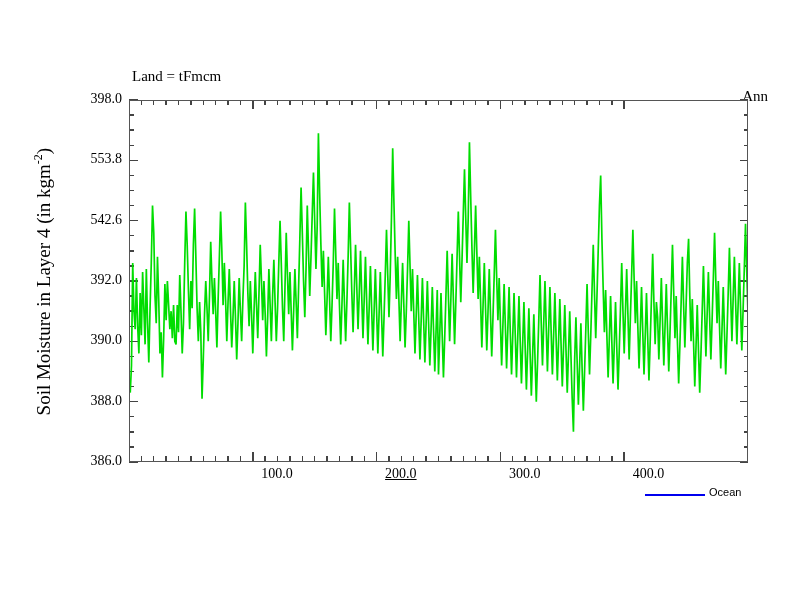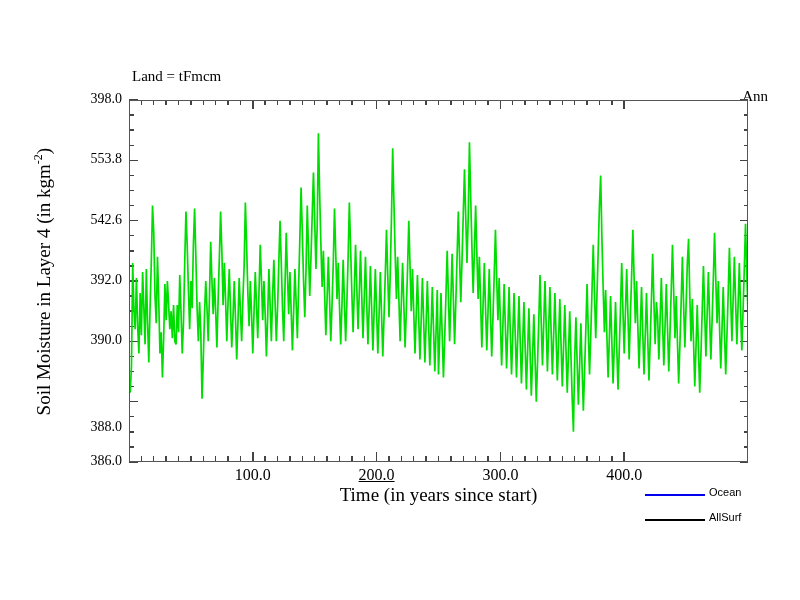--- a/index.html
+++ b/index.html
@@ -37,21 +37,21 @@
   .ytick-minor{left:129px;width:5px;height:1.4px;}
   .ytick-major-r{left:740px;width:8px;height:1.6px;}
   .ytick-minor-r{left:744px;width:4px;height:1.4px;}
   .xtick-major{top:452px;width:1.6px;height:10px;}
   .xtick-minor{top:456px;width:1.4px;height:6px;}
   .xtick-major-t{top:100px;width:1.6px;height:9px;}
   .xtick-minor-t{top:100px;width:1.4px;height:5px;}
 
   .ylabel-t{position:absolute;right:0;width:54px;text-align:right;font-size:14px;}
   .ylab-wrap{position:absolute;left:0;top:0;width:129px;height:600px;}
-  .xlabel-t{position:absolute;top:466px;width:80px;text-align:center;font-size:16px;}
+  .xlabel-t{position:absolute;top:466px;width:80px;text-align:right;font-size:14px;}
 
   .axis-title-x{
     position:absolute;left:129px;top:484px;width:619px;text-align:center;font-size:19px;
   }
   .axis-title-y{
     position:absolute;left:-122px;top:270px;width:330px;text-align:center;font-size:19px;
     transform:rotate(-90deg);transform-origin:center center;
   }
   .axis-title-y sup{font-size:12px;vertical-align:super;}
 
@@ -73,21 +73,21 @@
   <div class="ylab-wrap">
     <div class="axis-title-y"><span>Soil Moisture in Layer 4 (in kgm</span><sup>-2</sup><span>)</span></div>
   </div>
 
   <div id="ticklayer">
       <div class="tick ytick-major" style="top: 461.2px;"></div>
       <div class="tick ytick-major-r" style="top: 461.2px;"></div>
       <div class="ylabel-t" style="top: 453px; left: 68px;">386.0</div>
       <div class="tick ytick-major" style="top: 400.867px;"></div>
       <div class="tick ytick-major-r" style="top: 400.867px;"></div>
-      <div class="ylabel-t" style="top: 392.667px; left: 68px; margin-top: 26px;">388.0</div>
+      <div class="ylabel-t" style="top: 392.667px; left: 68px;">388.0</div>
       <div class="tick ytick-major" style="top: 340.533px;"></div>
       <div class="tick ytick-major-r" style="top: 340.533px;"></div>
       <div class="ylabel-t" style="top: 332.333px; left: 68px;">390.0</div>
       <div class="tick ytick-major" style="top: 280.2px;"></div>
       <div class="tick ytick-major-r" style="top: 280.2px;"></div>
       <div class="ylabel-t" style="top: 272px; left: 68px;">392.0</div>
       <div class="tick ytick-major" style="top: 219.867px;"></div>
       <div class="tick ytick-major-r" style="top: 219.867px;"></div>
       <div class="ylabel-t" style="top: 211.667px; left: 68px;">542.6</div>
       <div class="tick ytick-major" style="top: 159.533px;"></div>
@@ -219,26 +219,21 @@
     </div>
 
   <div class="plotarea">
     <svg id="plot-svg" width="619" height="362" viewBox="0 0 619 362">
         <path d="M1.24 292.62 L2.48 265.47 L3.71 162.90 L4.95 211.17 L6.19 229.27 L7.43 177.98 L8.67 226.25 L9.90 253.40 L11.14 193.07 L12.38 235.30 L13.62 171.95 L14.86 208.15 L16.09 244.35 L17.33 168.93 L18.57 223.23 L19.81 262.45 L21.05 208.15 L22.28 162.90 L23.52 105.58 L24.76 132.73 L26.00 196.08 L27.24 223.23 L28.47 156.87 L29.71 199.10 L30.95 253.40 L32.19 232.28 L33.43 277.53 L34.66 238.32 L35.90 184.02 L37.14 220.22 L38.38 181.00 L39.62 205.13 L40.85 229.27 L42.09 211.17 L43.33 238.32 L44.57 205.13 L45.81 241.33 L47.04 244.35 L48.28 205.13 L49.52 232.28 L50.76 174.97 L52.00 211.17 L53.23 253.40 L54.47 223.23 L55.71 162.90 L56.95 111.62 L58.19 144.80 L59.42 190.05 L60.66 229.27 L61.90 181.00 L63.14 208.15 L64.38 144.80 L65.61 108.60 L66.85 156.87 L68.09 208.15 L69.33 241.33 L70.57 202.12 L71.80 232.28 L73.04 298.65 L74.28 259.43 L75.52 214.18 L76.76 181.00 L77.99 208.15 L79.23 241.33 L80.47 196.08 L81.71 141.78 L82.95 181.00 L84.18 214.18 L85.42 177.98 L86.66 211.17 L87.90 247.37 L89.14 199.10 L90.37 156.87 L91.61 111.62 L92.85 150.83 L94.09 205.13 L95.33 162.90 L96.56 199.10 L97.80 241.33 L99.04 202.12 L100.28 168.93 L101.52 211.17 L102.75 247.37 L103.99 217.20 L105.23 181.00 L106.47 217.20 L107.71 259.43 L108.94 223.23 L110.18 177.98 L111.42 211.17 L112.66 241.33 L113.90 199.10 L115.13 165.92 L116.37 102.57 L117.61 144.80 L118.85 193.07 L120.09 226.25 L121.32 181.00 L122.56 214.18 L123.80 253.40 L125.04 211.17 L126.28 171.95 L127.51 205.13 L128.75 238.32 L129.99 193.07 L131.23 144.80 L132.47 181.00 L133.70 220.22 L134.94 181.00 L136.18 214.18 L137.42 256.42 L138.66 217.20 L139.89 168.93 L141.13 205.13 L142.37 241.33 L143.61 196.08 L144.85 159.88 L146.08 202.12 L147.32 241.33 L148.56 208.15 L149.80 162.90 L151.04 120.67 L152.27 162.90 L153.51 208.15 L154.75 241.33 L155.99 187.03 L157.23 132.73 L158.46 174.97 L159.70 214.18 L160.94 171.95 L162.18 211.17 L163.42 250.38 L164.65 211.17 L165.89 168.93 L167.13 202.12 L168.37 238.32 L169.61 187.03 L170.84 138.77 L172.08 87.48 L173.32 132.73 L174.56 181.00 L175.80 217.20 L177.03 168.93 L178.27 105.58 L179.51 150.83 L180.75 196.08 L181.99 156.87 L183.22 114.63 L184.46 72.40 L185.70 120.67 L186.94 168.93 L188.18 126.70 L189.41 33.18 L190.65 93.52 L191.89 144.80 L193.13 187.03 L194.37 150.83 L195.60 193.07 L196.84 235.30 L198.08 199.10 L199.32 156.87 L200.56 199.10 L201.79 241.33 L203.03 205.13 L204.27 162.90 L205.51 108.60 L206.75 153.85 L207.98 199.10 L209.22 162.90 L210.46 205.13 L211.70 244.35 L212.94 205.13 L214.17 159.88 L215.41 202.12 L216.65 241.33 L217.89 202.12 L219.13 156.87 L220.36 102.57 L221.60 147.82 L222.84 193.07 L224.08 232.28 L225.32 190.05 L226.55 144.80 L227.79 187.03 L229.03 229.27 L230.27 193.07 L231.51 150.83 L232.74 196.08 L233.98 238.32 L235.22 199.10 L236.46 156.87 L237.70 202.12 L238.93 244.35 L240.17 208.15 L241.41 165.92 L242.65 208.15 L243.89 250.38 L245.12 211.17 L246.36 168.93 L247.60 211.17 L248.84 253.40 L250.08 214.18 L251.31 171.95 L252.55 214.18 L253.79 256.42 L255.03 217.20 L256.27 174.97 L257.50 129.72 L258.74 174.97 L259.98 217.20 L261.22 174.97 L262.46 117.65 L263.69 48.27 L264.93 102.57 L266.17 153.85 L267.41 199.10 L268.65 156.87 L269.88 199.10 L271.12 241.33 L272.36 202.12 L273.60 162.90 L274.84 205.13 L276.07 247.37 L277.31 211.17 L278.55 168.93 L279.79 120.67 L281.03 165.92 L282.26 211.17 L283.50 168.93 L284.74 211.17 L285.98 253.40 L287.22 214.18 L288.45 174.97 L289.69 217.20 L290.93 259.43 L292.17 220.22 L293.41 177.98 L294.64 220.22 L295.88 262.45 L297.12 223.23 L298.36 181.00 L299.60 223.23 L300.83 265.47 L302.07 229.27 L303.31 187.03 L304.55 229.27 L305.79 271.50 L307.02 232.28 L308.26 190.05 L309.50 274.52 L310.74 235.30 L311.98 193.07 L313.21 235.30 L314.45 277.53 L315.69 238.32 L316.93 196.08 L318.17 150.83 L319.40 196.08 L320.64 241.33 L321.88 199.10 L323.12 153.85 L324.36 199.10 L325.59 244.35 L326.83 202.12 L328.07 156.87 L329.31 111.62 L330.55 156.87 L331.78 202.12 L333.02 159.88 L334.26 114.63 L335.50 69.38 L336.74 117.65 L337.97 162.90 L339.21 117.65 L340.45 42.23 L341.69 96.53 L342.93 147.82 L344.16 193.07 L345.40 150.83 L346.64 105.58 L347.88 153.85 L349.12 199.10 L350.35 156.87 L351.59 202.12 L352.83 247.37 L354.07 205.13 L355.31 162.90 L356.54 208.15 L357.78 250.38 L359.02 211.17 L360.26 168.93 L361.50 214.18 L362.73 256.42 L363.97 217.20 L365.21 174.97 L366.45 129.72 L367.69 177.98 L368.92 220.22 L370.16 177.98 L371.40 223.23 L372.64 265.47 L373.88 226.25 L375.11 184.02 L376.35 226.25 L377.59 268.48 L378.83 229.27 L380.07 187.03 L381.30 232.28 L382.54 274.52 L383.78 235.30 L385.02 193.07 L386.26 235.30 L387.49 277.53 L388.73 238.32 L389.97 196.08 L391.21 241.33 L392.45 283.57 L393.68 244.35 L394.92 202.12 L396.16 247.37 L397.40 289.60 L398.64 250.38 L399.87 208.15 L401.11 253.40 L402.35 295.63 L403.59 256.42 L404.83 214.18 L406.06 259.43 L407.30 301.67 L408.54 262.45 L409.78 220.22 L411.02 174.97 L412.25 223.23 L413.49 265.47 L414.73 223.23 L415.97 181.00 L417.21 226.25 L418.44 271.50 L419.68 229.27 L420.92 187.03 L422.16 232.28 L423.40 274.52 L424.63 235.30 L425.87 193.07 L427.11 238.32 L428.35 280.55 L429.59 241.33 L430.82 199.10 L432.06 244.35 L433.30 286.58 L434.54 247.37 L435.78 205.13 L437.01 250.38 L438.25 292.62 L439.49 253.40 L440.73 211.17 L441.97 256.42 L443.20 298.65 L444.44 331.83 L445.68 259.43 L446.92 217.20 L448.16 262.45 L449.39 304.68 L450.63 265.47 L451.87 223.23 L453.11 268.48 L454.35 310.72 L455.58 271.50 L456.82 229.27 L458.06 184.02 L459.30 232.28 L460.54 274.52 L461.77 235.30 L463.01 190.05 L464.25 144.80 L465.49 193.07 L466.73 238.32 L467.96 196.08 L469.20 150.83 L470.44 105.58 L471.68 75.42 L472.92 138.77 L474.15 187.03 L475.39 232.28 L476.63 190.05 L477.87 235.30 L479.11 277.53 L480.34 238.32 L481.58 196.08 L482.82 241.33 L484.06 283.57 L485.30 244.35 L486.53 202.12 L487.77 247.37 L489.01 289.60 L490.25 250.38 L491.49 208.15 L492.72 162.90 L493.96 211.17 L495.20 253.40 L496.44 211.17 L497.68 168.93 L498.91 214.18 L500.15 259.43 L501.39 217.20 L502.63 174.97 L503.87 129.72 L505.10 177.98 L506.34 223.23 L507.58 181.00 L508.82 226.25 L510.06 268.48 L511.29 229.27 L512.53 187.03 L513.77 232.28 L515.01 274.52 L516.25 235.30 L517.48 193.07 L518.72 238.32 L519.96 280.55 L521.20 241.33 L522.44 199.10 L523.67 153.85 L524.91 202.12 L526.15 244.35 L527.39 202.12 L528.63 217.20 L529.86 259.43 L531.10 220.22 L532.34 177.98 L533.58 223.23 L534.82 265.47 L536.05 226.25 L537.29 184.02 L538.53 229.27 L539.77 271.50 L541.01 232.28 L542.24 190.05 L543.48 144.80 L544.72 193.07 L545.96 238.32 L547.20 196.08 L548.43 241.33 L549.67 283.57 L550.91 244.35 L552.15 202.12 L553.39 156.87 L554.62 205.13 L555.86 247.37 L557.10 205.13 L558.34 162.90 L559.58 138.77 L560.81 196.08 L562.05 241.33 L563.29 199.10 L564.53 241.33 L565.77 286.58 L567.00 247.37 L568.24 205.13 L569.48 250.38 L570.72 292.62 L571.96 253.40 L573.19 211.17 L574.43 165.92 L575.67 211.17 L576.91 256.42 L578.15 214.18 L579.38 171.95 L580.62 217.20 L581.86 259.43 L583.10 220.22 L584.34 177.98 L585.57 132.73 L586.81 181.00 L588.05 223.23 L589.29 181.00 L590.53 226.25 L591.76 268.48 L593.00 229.27 L594.24 187.03 L595.48 232.28 L596.72 274.52 L597.95 235.30 L599.19 193.07 L600.43 147.82 L601.67 196.08 L602.91 241.33 L604.14 199.10 L605.38 156.87 L606.62 202.12 L607.86 244.35 L609.10 205.13 L610.33 162.90 L611.57 208.15 L612.81 250.38 L614.05 211.17 L615.29 168.93 L616.52 123.68 L617.76 171.95 L619.00 214.18" fill="none" stroke="#00dd00" stroke-width="1.7" stroke-linejoin="miter" stroke-linecap="butt"></path>
       </svg>
   </div>
 
   <div class="frame"></div>
 
-  <div class="axis-title-x">Time (in years since start)</div>
 
   <div class="legend" id="legend">
       <div class="legend-row">
         <div class="legend-line" style="background: rgb(0, 0, 238);"></div>
         <div class="legend-text">Ocean</div>
       </div>
-      <div class="legend-row">
-        <div class="legend-line" style="background: rgb(0, 0, 0);"></div>
-        <div class="legend-text">AllSurf</div>
-      </div>
     </div>
 
 </div>
 
 </body></html>

